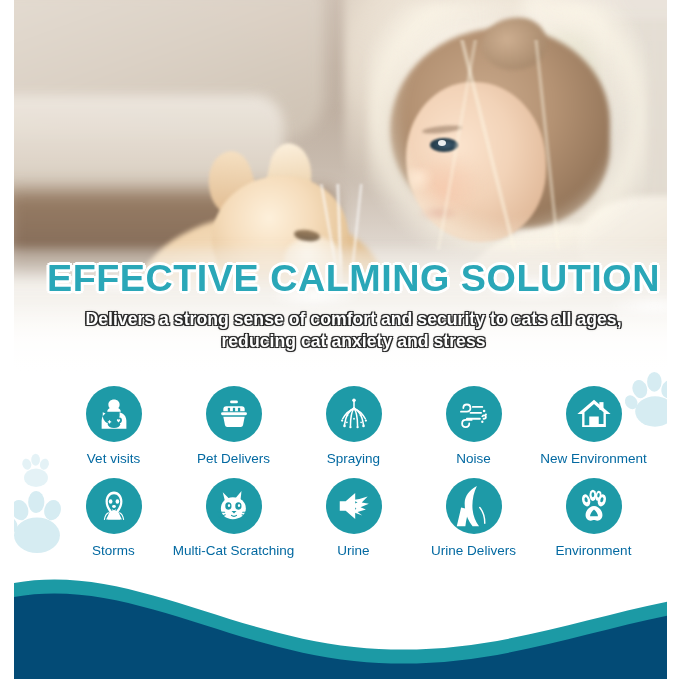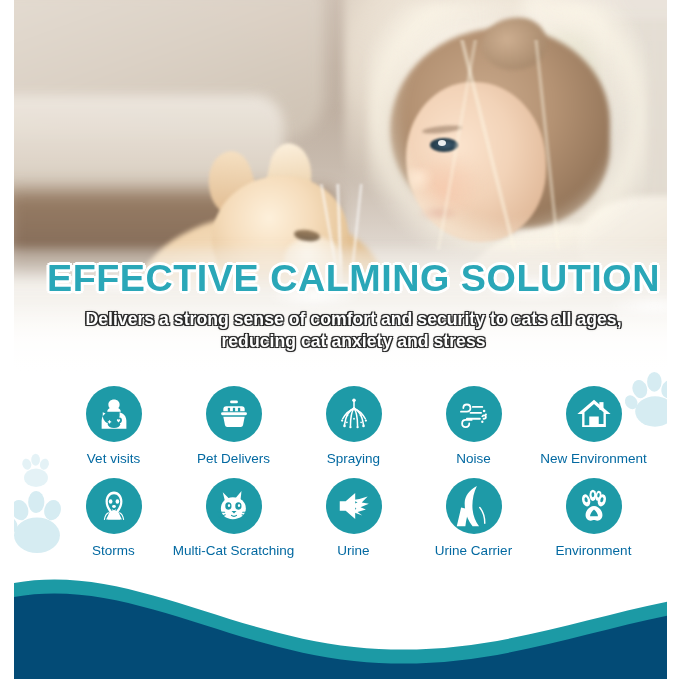--- a/index.html
+++ b/index.html
@@ -504,21 +504,21 @@
           <svg width="46" height="46" viewBox="0 0 64 64">
             <g fill="#ffffff">
               <path d="M36 4c-5 10-7 22-6 33 1 9 4 17 9 23h-9C23 52 19 40 19 28 19 18 26 9 36 4z"></path>
               <path d="M14 34c-2 10-4 18-6 26h12c1-9 3-17 6-24-4 0-8-1-12-2z"></path>
             </g>
             <g stroke="#ffffff" stroke-width="2" fill="none" stroke-linecap="round">
               <path d="M40 34c5 6 7 14 7 22"></path>
             </g>
           </svg>
         </div>
-        <div class="cap">Urine Carrier</div>
+        <div class="cap">Urine Delivers</div>
       </div>
 
       <div class="cell">
         <div class="circ">
           <svg width="36" height="36" viewBox="0 0 64 64">
             <g fill="#ffffff">
               <path d="M32 32c-8 0-15 8-15 16 0 6 4 10 9 10 3 0 4-1 6-1s3 1 6 1c5 0 9-4 9-10 0-8-7-16-15-16z"></path>
               <ellipse cx="18" cy="22" rx="7" ry="11" transform="rotate(-16 18 22)"></ellipse>
               <ellipse cx="46" cy="22" rx="7" ry="11" transform="rotate(16 46 22)"></ellipse>
               <ellipse cx="30" cy="13" rx="6" ry="10"></ellipse>

